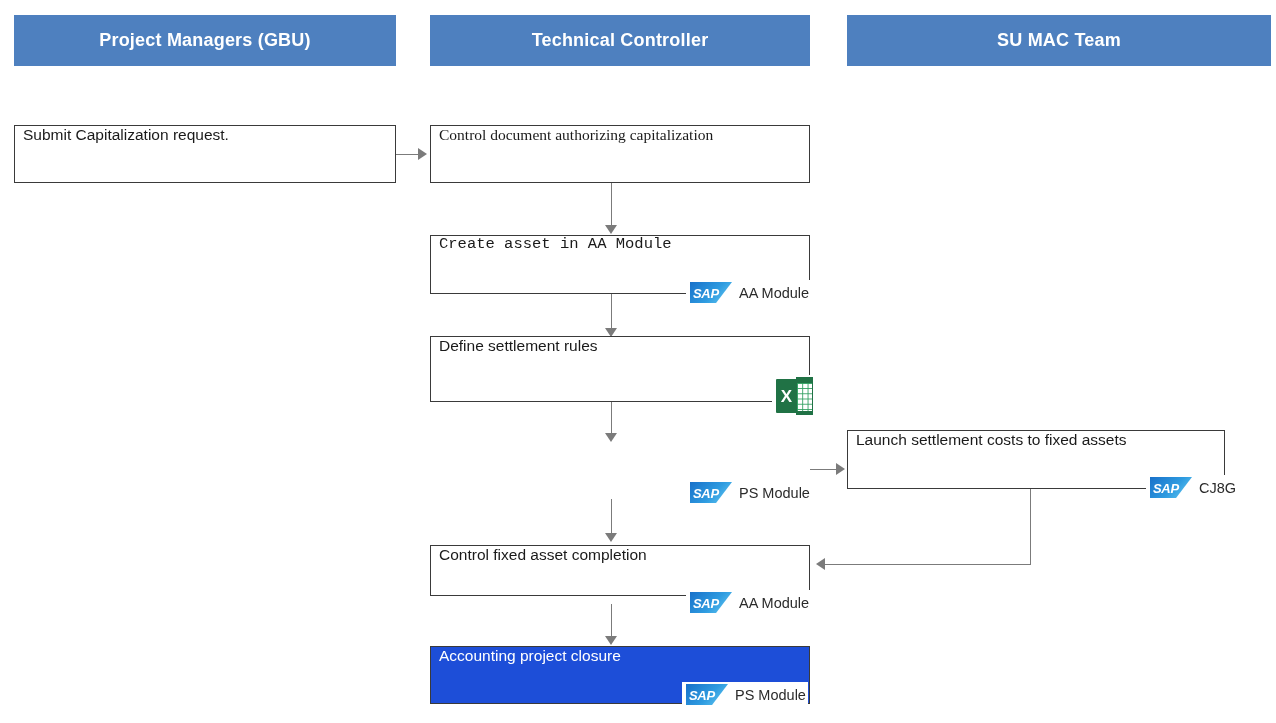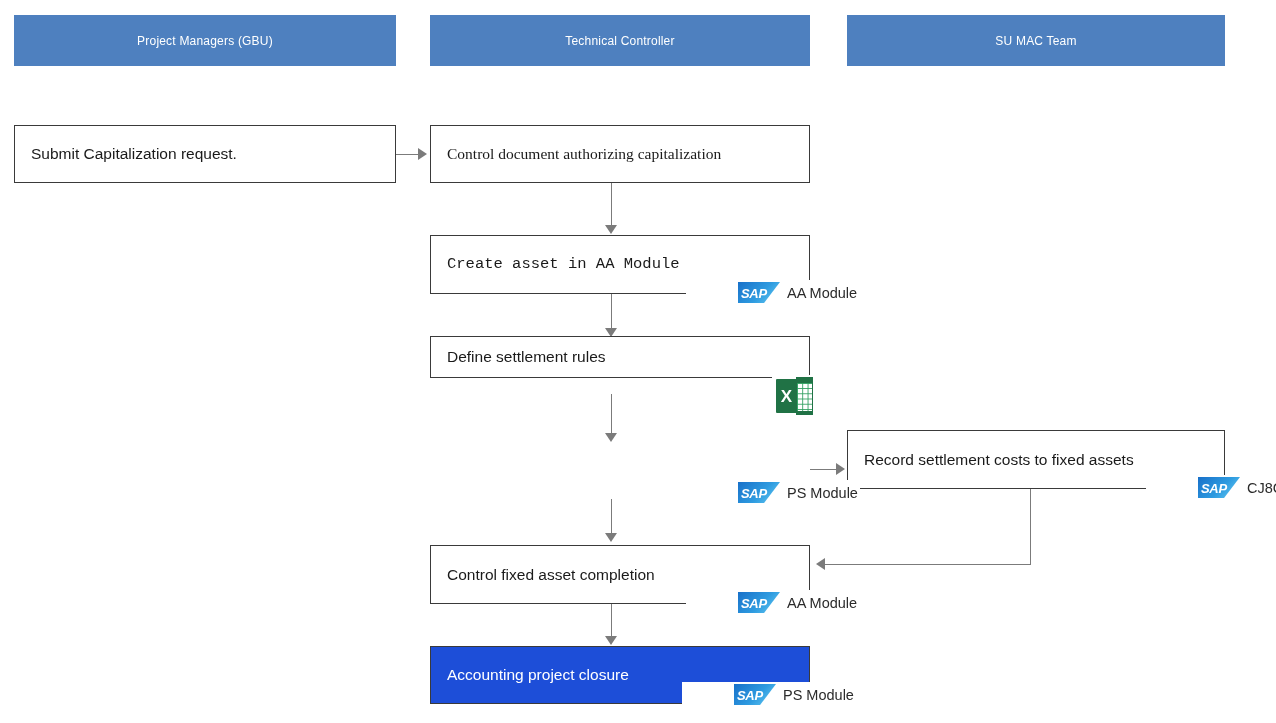--- a/index.html
+++ b/index.html
@@ -18,43 +18,43 @@
     height: 723px;
     background: #ffffff;
     overflow: hidden;
   }
 
   
   .lane-header {
     position: absolute;
     background: #4E80BF;
     color: #ffffff;
-    font-weight: normal;
-    font-size: 12px;
+    font-weight: bold;
+    font-size: 18px;
     letter-spacing: 0.2px;
     display: flex;
     align-items: center;
     justify-content: center;
     text-align: center;
     box-sizing: border-box;
     padding: 8px 8px;
   }
 
   
   .pbox {
     position: absolute;
     box-sizing: border-box;
     border: 1.6px solid #3a3a3a;
     background: #ffffff;
     color: #1a1a1a;
     font-size: 15.5px;
     display: flex;
-    align-items: center;
+    align-items: flex-start;
     box-sizing: border-box;
-    padding-left: 16px;
+    padding-left: 8px;
     z-index: 4;
   }
   .pbox.highlight {
     background: #1d4ed8;
     color: #ffffff;
     border-color: #3a3a3a;
   }
   .pbox .ptext {
     line-height: 1.15;
     display: block;
@@ -115,21 +115,20 @@
 
   
   .sap-logo {
     position: relative;
     width: 42px;
     height: 21px;
     background: linear-gradient(135deg, #1870C9 0%, #2E9BE0 55%, #6CCFF3 100%);
     -webkit-clip-path: polygon(0 0, 100% 0, 62% 100%, 0 100%);
     clip-path: polygon(0 0, 100% 0, 62% 100%, 0 100%);
     flex: 0 0 auto;
-    margin-left: 48px;
   }
   .sap-logo .sap-word {
     position: absolute;
     left: 3px;
     top: 50%;
     transform: translateY(-50%);
     font-family: "Liberation Sans", sans-serif;
     font-weight: bold;
     font-size: 13px;
     font-style: italic;
@@ -195,21 +194,21 @@
 <div id="canvas">
 
   <div class="lane-header" style="left:14px; top:15px; width:382px; height:51px;">
     <span>Project Managers (GBU)</span>
   </div>
 
   <div class="lane-header" style="left:430px; top:15px; width:380px; height:51px;justify-content:center;">
     <span>Technical Controller</span>
   </div>
 
-  <div class="lane-header" style="left:847px; top:15px; width:378px; height:51px;">
+  <div class="lane-header" style="left:847px; top:15px; width:424px; height:51px;">
     <span>SU MAC Team</span>
   </div>
 
   <div class="hline" style="left:396px; top:154px; width:22px;"></div>
   <div class="arrow-right" style="left:418px; top:148px;"></div>
 
   <div class="vline" style="left:611px; top:183px; height:42px;"></div>
   <div class="arrow-down" style="left:605px; top:225px;"></div>
 
   <div class="vline" style="left:611px; top:294px; height:34px;"></div>
@@ -236,30 +235,30 @@
   </div>
 
   <div class="pbox" style="left:430px; top:125px; width:380px; height:58px;font-family:Liberation Serif, serif;">
     <span class="ptext">Control document authorizing capitalization</span>
   </div>
 
   <div class="pbox" style="left:430px; top:235px; width:380px; height:59px;font-family:Liberation Mono, monospace;">
     <span class="ptext">Create asset in AA Module</span>
   </div>
 
-  <div class="pbox" style="left:430px; top:336px; width:380px; height:42px;">
+  <div class="pbox" style="left:430px; top:336px; width:380px; height:66px;">
     <span class="ptext">Define settlement rules</span>
   </div>
 
 
   <div class="pbox" style="left:847px; top:430px; width:378px; height:59px;">
-    <span class="ptext">Record settlement costs to fixed assets</span>
-  </div>
-
-  <div class="pbox" style="left:430px; top:545px; width:380px; height:59px;">
+    <span class="ptext">Launch settlement costs to fixed assets</span>
+  </div>
+
+  <div class="pbox" style="left:430px; top:545px; width:380px; height:51px;">
     <span class="ptext">Control fixed asset completion</span>
   </div>
 
   <div class="pbox highlight" style="left:430px; top:646px; width:380px; height:58px;">
     <span class="ptext">Accounting project closure</span>
   </div>
 
   <div class="sys-tag" style="left:686px; top:280px;">
     <span class="sap-logo">
       <span class="sap-word">SAP</span>

